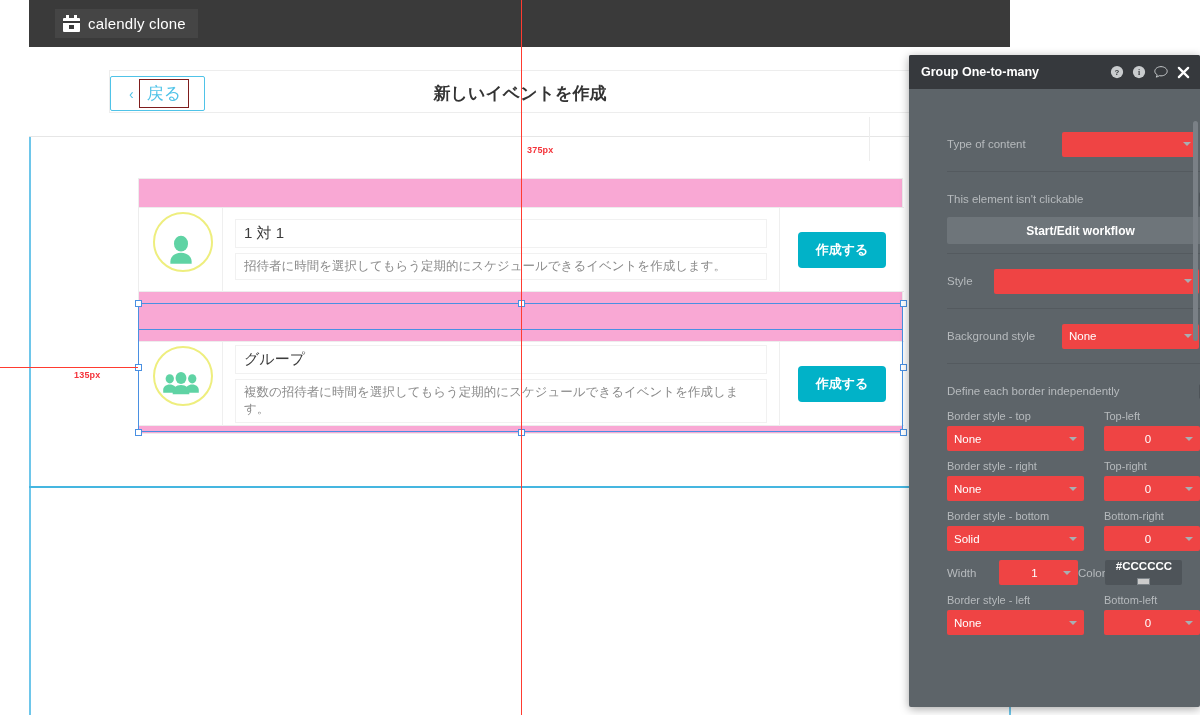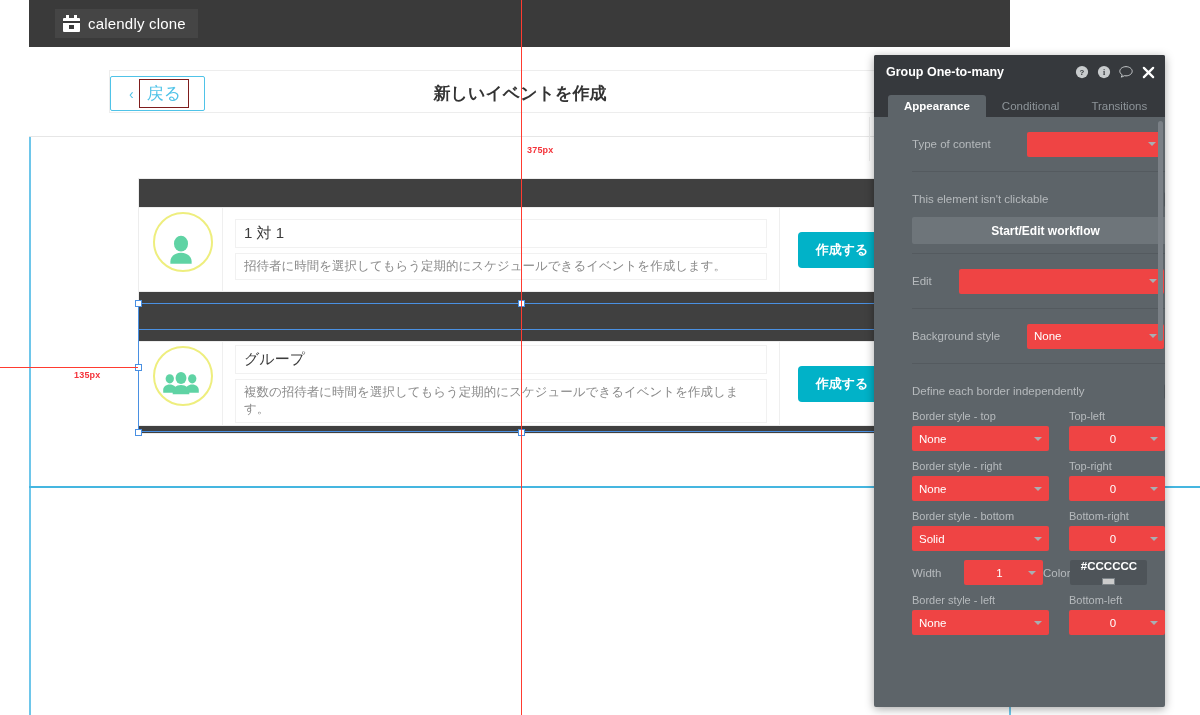--- a/index.html
+++ b/index.html
@@ -65,21 +65,21 @@
   }
   .back-chev { color:#4fc3e8; font-size:14px; line-height:1; padding:0 3px; }
   .back-label { color:#4fc3e8; font-size:17px; border:1px solid #7f1d1d; padding:2px 7px; }
   .page-title {
     position:absolute; left:330px; top:82px; width:380px;
     text-align:center; color:#333333; font-size:17px; font-weight:bold;
   }
   .header-right-box { position:absolute; left:840px; top:70px; width:70px; height:44px; border-left:1px solid #ededed; }
 
   
-  .cards-wrap { position:absolute; left:138px; top:178px; width:765px; height:256px; border:1px solid #ededed; background:#404040; }
+  .cards-wrap { position:absolute; left:138px; top:178px; width:765px; height:256px; border:1px solid #ededed; background:#f9a8d4; }
 
   .card { position:absolute; left:0; width:765px; height:85px; border-top:1px solid #ededed; border-bottom:1px solid #ededed; background:#fff; display:flex; align-items:center; }
   .card-1 { top:28px; }
   .card-2 { top:162px; }
 
   .icon-cell { width:84px; height:84px; display:flex; align-items:center; justify-content:center; border-right:1px solid #efefef; position:relative; }
   .icon-ring { position:absolute; left:14px; top:4px; width:60px; height:60px; border:2px solid #eeee7e; border-radius:50%; }
   .icon-box { width:44px; height:44px; display:flex; align-items:center; justify-content:center; position:relative; z-index:2; }
   .svg-green { fill:#5fd3a4; }
 
@@ -98,21 +98,21 @@
   .h-tm { left:518px; top:300px; }
   .h-tr { left:900px; top:300px; }
   .h-ml { left:135px; top:364px; }
   .h-mr { left:900px; top:364px; }
   .h-bl { left:135px; top:429px; }
   .h-bm { left:518px; top:429px; }
   .h-br { left:900px; top:429px; }
 
   
   .panel {
-    position:absolute; left:874px; top:55px; width:291px; height:652px;
+    position:absolute; left:909px; top:55px; width:291px; height:652px;
     background:#5d6469; box-shadow:0 2px 10px rgba(0,0,0,.35);
     border-radius:2px; overflow:hidden;
   }
   .panel-title-bar { height:34px; background:#36393d; display:flex; align-items:center; padding:0 10px 0 12px; }
   .panel-title { color:#ffffff; font-size:12.5px; font-weight:bold; flex:1; }
   .panel-icons { display:flex; align-items:center; gap:8px; }
   .pic { width:14px; height:14px; display:flex; align-items:center; justify-content:center; color:#c9ccce; }
   .pic svg { display:block; }
 
   .tabs { height:28px; background:#36393d; display:flex; align-items:flex-end; padding-left:14px; }
@@ -275,25 +275,20 @@
             </svg>
         </span>
         <span class="pic">
           <svg width="13" height="13" viewBox="0 0 14 14">
               <path d="M2 2 L12 12 M12 2 L2 12" stroke="#ffffff" stroke-width="2.4" stroke-linecap="round"></path>
             </svg>
         </span>
       </span>
     </div>
 
-    <div class="tabs">
-      <div class="tab active">Appearance</div>
-      <div class="tab">Conditional</div>
-      <div class="tab">Transitions</div>
-    </div>
 
     <div class="panel-body">
       <div class="panel-inner">
 
         <div class="sec">
           <div class="row">
             <span class="lbl lbl-w">Type of content</span>
             <div class="ddown" style="width:136px">
               <span class="val"></span>
               <span class="caret"></span>
@@ -304,21 +299,21 @@
         <div class="sec">
           <div class="row">
             <span class="lbl" style="flex:1">This element isn't clickable</span>
             <span class="cbox"></span>
           </div>
           <div class="wf-btn">Start/Edit workflow</div>
         </div>
 
         <div class="sec">
           <div class="row">
-            <span class="lbl" style="width:47px">Edit</span>
+            <span class="lbl" style="width:47px">Style</span>
             <div class="ddown" style="width:205px">
               <span class="val"></span>
               <span class="caret"></span>
             </div>
           </div>
         </div>
 
         <div class="sec">
           <div class="row">
             <span class="lbl lbl-w">Background style</span>

